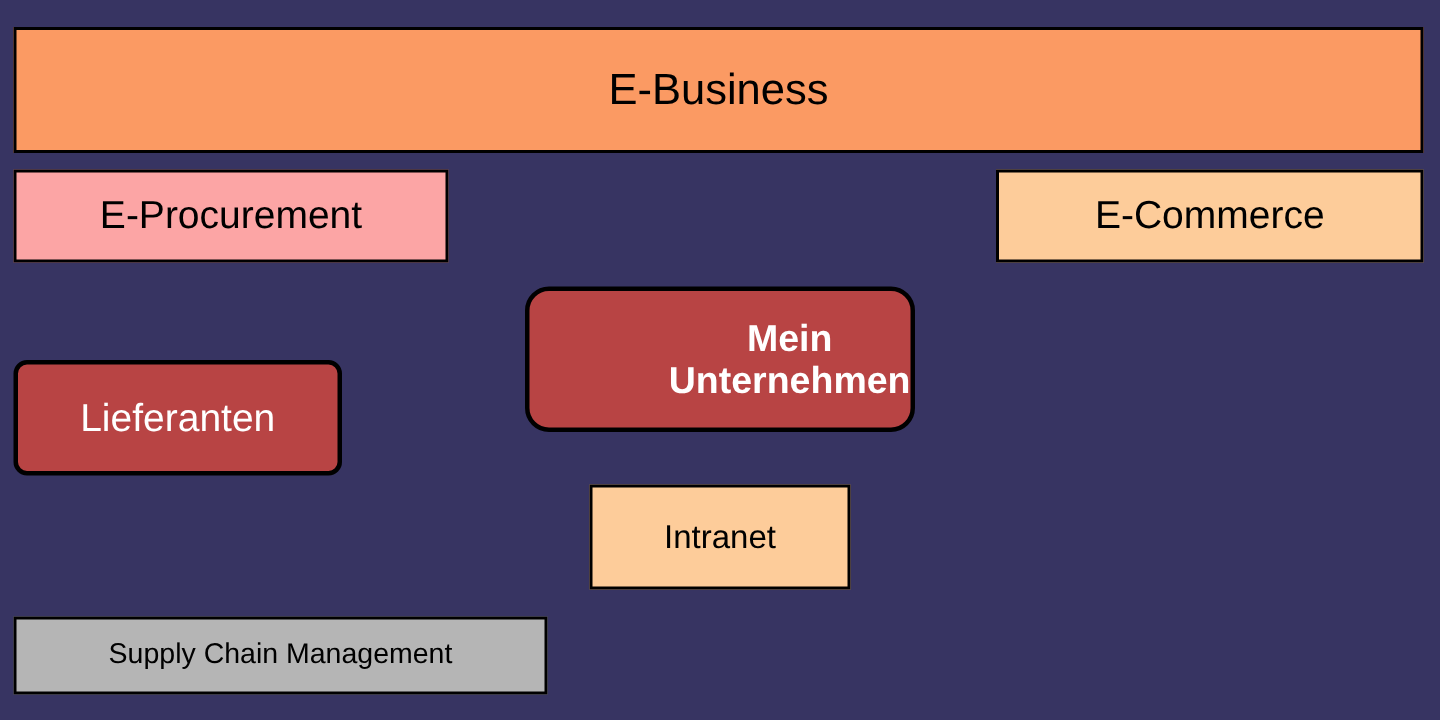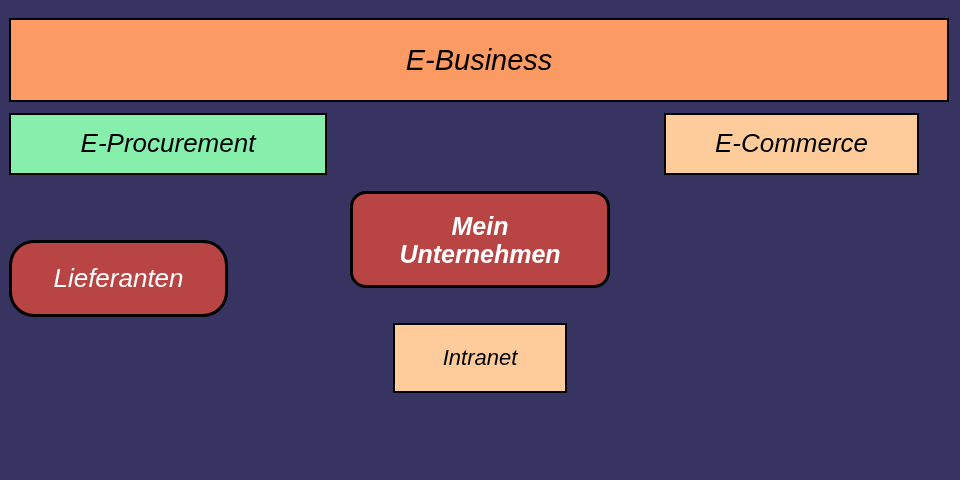--- a/index.html
+++ b/index.html
@@ -21,74 +21,74 @@
     position: absolute;
     box-sizing: border-box;
     display: flex;
     align-items: center;
     justify-content: center;
     text-align: center;
     line-height: 1.12;
     border: 2px solid #000000;
     color: #000000;
     user-select: none;
-    font-style: italic;
   }
 
   
   .node--ebusiness {
     left: 9px;
     top: 18px;
     width: 940px;
     height: 84px;
     background: #fb9a63;
     font-size: 29px;
   }
 
   
   .node--eprocurement {
     left: 9px;
     top: 113px;
-    width: 318px;
+    width: 290px;
     height: 62px;
-    background: #86efac;
+    background: #fca5a5;
     font-size: 26px;
   }
   .node--ecommerce {
     left: 664px;
     top: 113px;
-    width: 255px;
+    width: 285px;
     height: 62px;
     background: #fdcc9a;
     font-size: 26px;
   }
   .node--intranet {
     left: 393px;
     top: 323px;
     width: 174px;
     height: 70px;
     background: #fdcc9a;
     font-size: 22px;
   }
 
   
   .node--red {
     background: #b84444;
     color: #ffffff;
     border: 3px solid #000000;
-    border-radius: 25px;
+    border-radius: 9px;
   }
   .node--unternehmen {
     left: 350px;
     top: 191px;
     width: 260px;
     height: 97px;
     font-size: 25px;
     font-weight: bold;
     border-radius: 16px;
+    justify-content: flex-end;
   }
   .node--lieferanten {
     left: 9px;
     top: 240px;
     width: 219px;
     height: 77px;
     font-size: 26px;
   }
   .node--kunden {
     left: 734px;
@@ -144,15 +144,18 @@
   <div class="node node--red node--unternehmen">
     <span class="node-label">Mein
 Unternehmen</span>
   </div>
 
 
   <div class="node node--intranet">
     <span class="node-label">Intranet</span>
   </div>
 
+  <div class="node node--grey node--scm">
+    <span class="node-label">Supply Chain Management</span>
+  </div>
 
 
 </div>
 
 </body></html>

